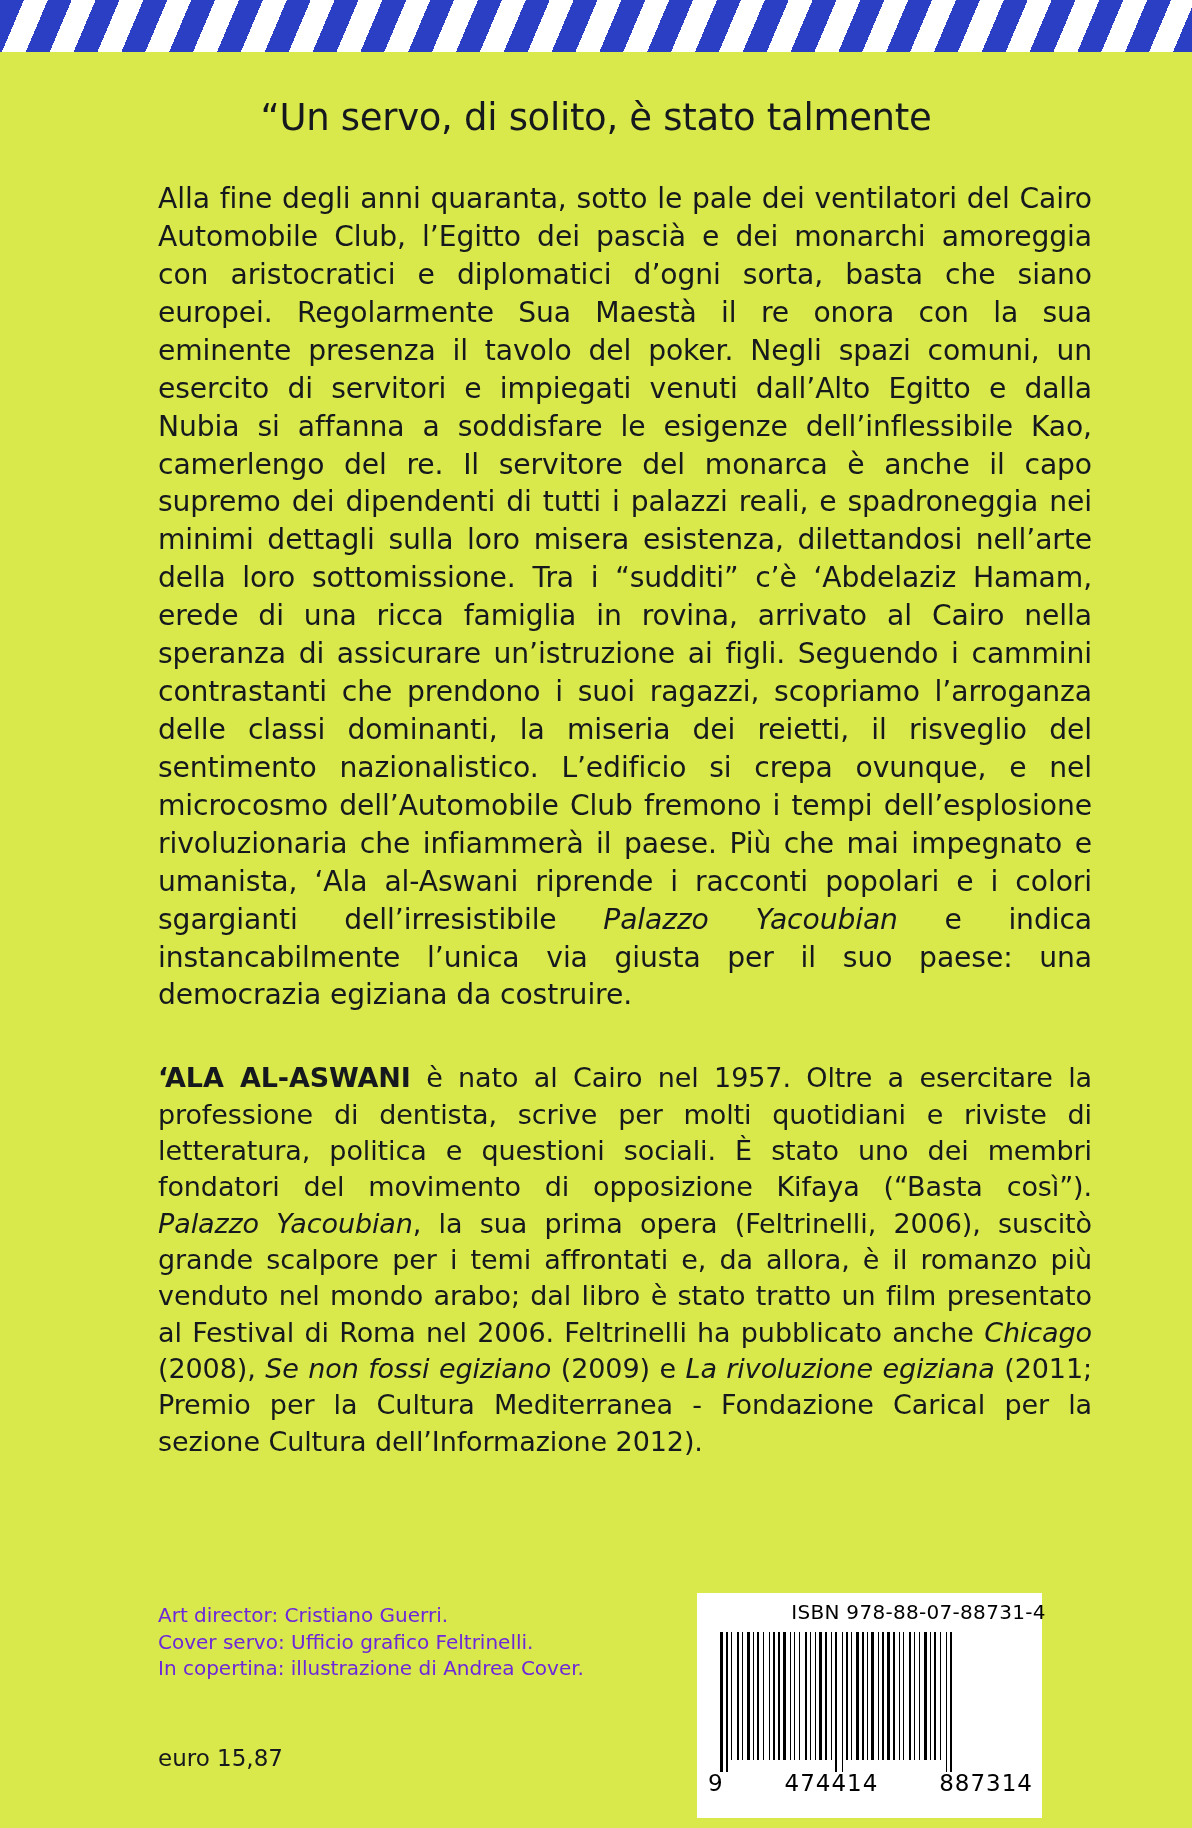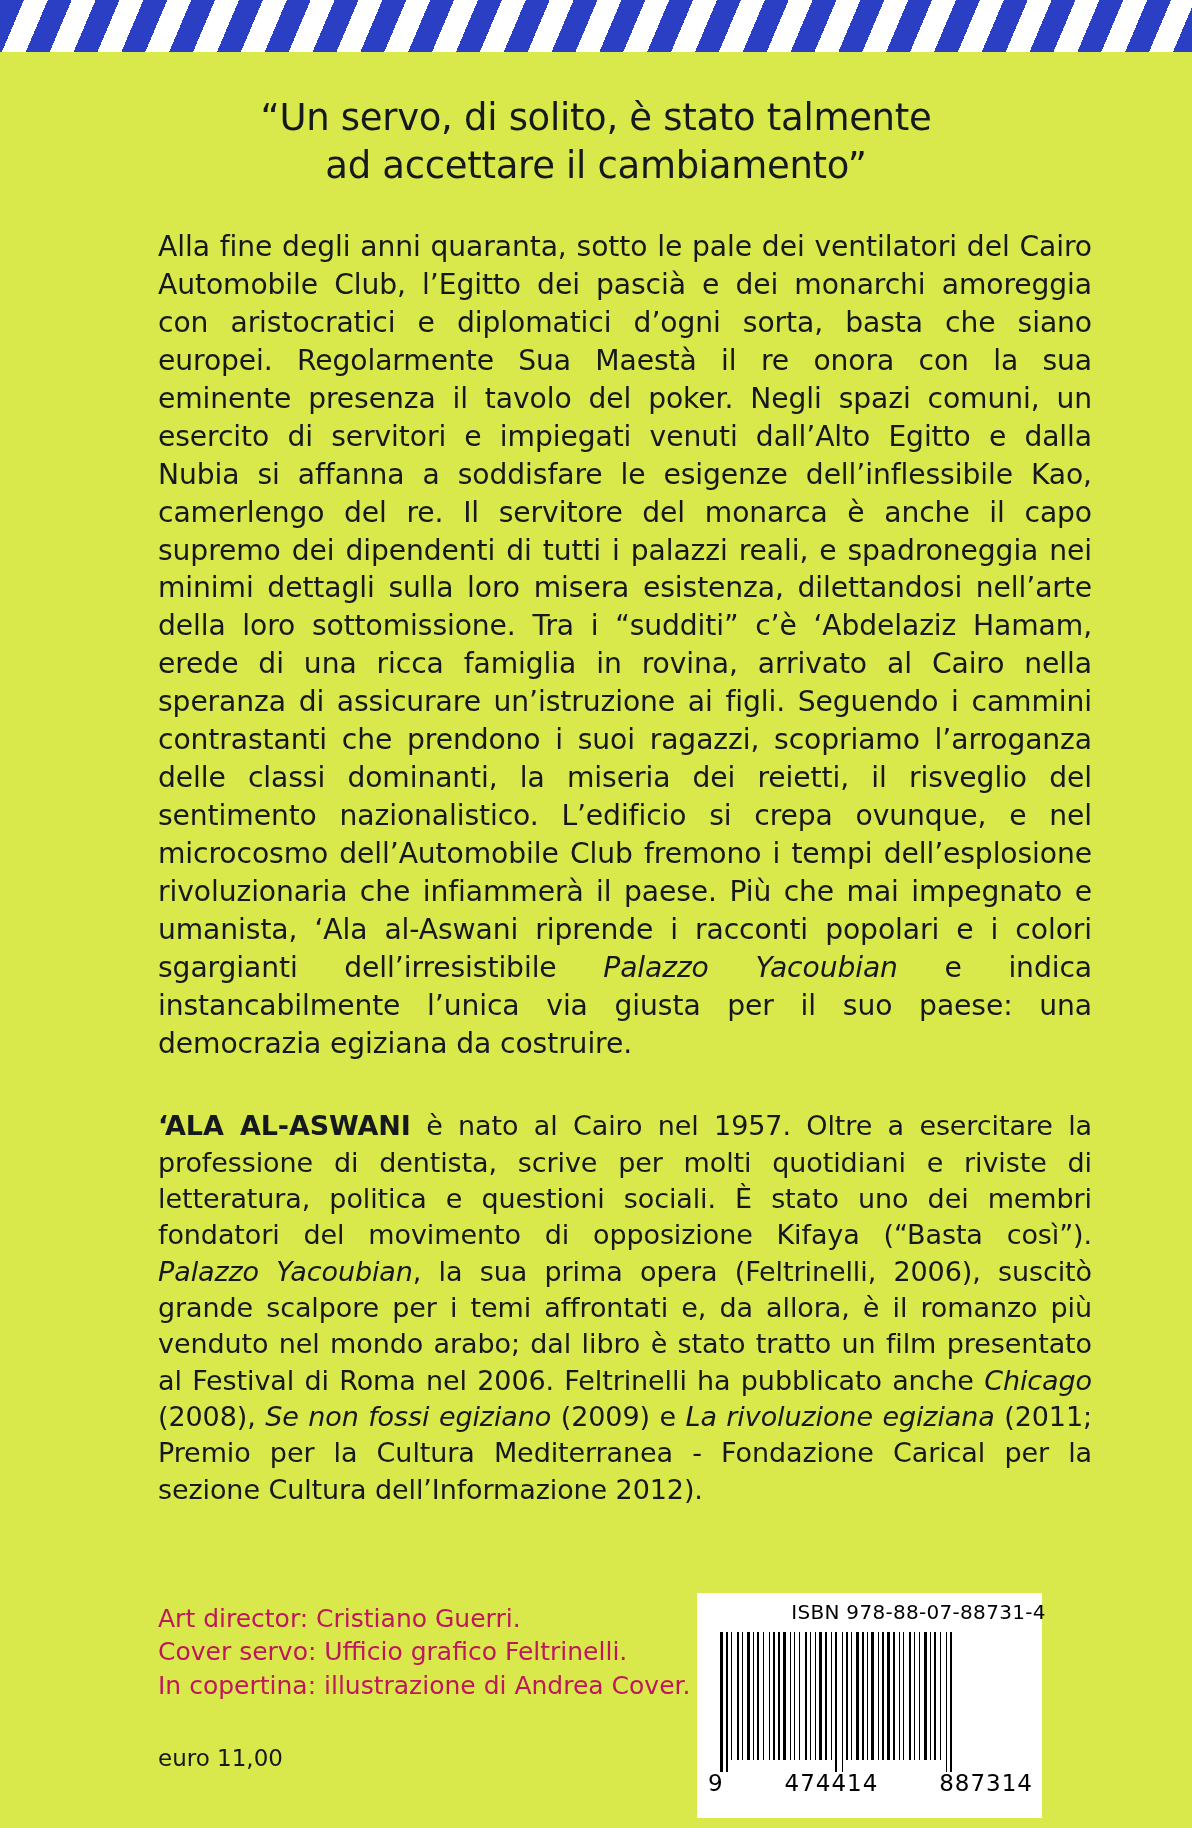--- a/index.html
+++ b/index.html
@@ -79,23 +79,23 @@
     text-align: justify;
     letter-spacing: -0.1px;
   }
   .bio strong { font-weight: bold; }
   .bio em { font-style: italic; }
 
   .credits {
     position: absolute;
     left: 158px;
     top: 1602px;
-    font-size: 25px;
+    font-size: 20px;
     line-height: 1.33;
-    color: #be185d;
+    color: #6d28d9;
   }
   .credits-line { display: block; white-space: nowrap; }
 
   .price {
     position: absolute;
     left: 158px;
     top: 1745px;
     font-size: 23px;
     color: #15181c;
   }
@@ -156,36 +156,35 @@
 <body>
 
 <div class="page">
 
   <div class="top-band"></div>
 
   <div class="content">
 
     <div class="quote">
       <span class="quote-line">“Un servo, di solito, è stato talmente</span>
-      <span class="quote-line">ad accettare il cambiamento”</span>
     </div>
 
     <div class="blurb">Alla fine degli anni quaranta, sotto le pale dei ventilatori del Cairo Automobile Club, l’Egitto dei pascià e dei monarchi amoreggia con aristocratici e diplomatici d’ogni sorta, basta che siano europei. Regolarmente Sua Maestà il re onora con la sua eminente presenza il tavolo del poker. Negli spazi comuni, un esercito di servitori e impiegati venuti dall’Alto Egitto e dalla Nubia si affanna a soddisfare le esigenze dell’inflessibile Kao, camerlengo del re. Il servitore del monarca è anche il capo supremo dei dipendenti di tutti i palazzi reali, e spadroneggia nei minimi dettagli sulla loro misera esistenza, dilettandosi nell’arte della loro sottomissione. Tra i “sudditi” c’è ‘Abdelaziz Hamam, erede di una ricca famiglia in rovina, arrivato al Cairo nella speranza di assicurare un’istruzione ai figli. Seguendo i cammini contrastanti che prendono i suoi ragazzi, scopriamo l’arroganza delle classi dominanti, la miseria dei reietti, il risveglio del sentimento nazionalistico. L’edificio si crepa ovunque, e nel microcosmo dell’Automobile Club fremono i tempi dell’esplosione rivoluzionaria che infiammerà il paese. Più che mai impegnato e umanista, ‘Ala al-Aswani riprende i racconti popolari e i colori sgargianti dell’irresistibile <em>Palazzo Yacoubian</em> e indica instancabilmente l’unica via giusta per il suo paese: una democrazia egiziana da costruire.</div>
 
     <div class="bio"><strong>‘ALA AL-ASWANI</strong> è nato al Cairo nel 1957. Oltre a esercitare la professione di dentista, scrive per molti quotidiani e riviste di letteratura, politica e questioni sociali. È stato uno dei membri fondatori del movimento di opposizione Kifaya (“Basta così”). <em>Palazzo Yacoubian</em>, la sua prima opera (Feltrinelli, 2006), suscitò grande scalpore per i temi affrontati e, da allora, è il romanzo più venduto nel mondo arabo; dal libro è stato tratto un film presentato al Festival di Roma nel 2006. Feltrinelli ha pubblicato anche <em>Chicago</em> (2008), <em>Se non fossi egiziano</em> (2009) e <em>La rivoluzione egiziana</em> (2011; Premio per la Cultura Mediterranea - Fondazione Carical per la sezione Cultura dell’Informazione 2012).</div>
 
   </div>
 
   <div class="credits">
     <span class="credits-line">Art director: Cristiano Guerri.</span>
     <span class="credits-line">Cover servo: Ufficio grafico Feltrinelli.</span>
     <span class="credits-line">In copertina: illustrazione di Andrea Cover.</span>
   </div>
 
-  <div class="price">euro 11,00</div>
+  <div class="price">euro 15,87</div>
 
   <div class="barcode-box">
     <div class="isbn-text">ISBN 978-88-07-88731-4</div>
     <div class="bars">
         <span class="long" style="width: 3px;"></span>
         <span class="long" style="width: 1px; background: transparent;"></span>
         <span class="long" style="width: 2px;"></span>
         <span style="width: 1px; background: transparent;"></span>
         <span style="width: 1px;"></span>
         <span style="width: 3px; background: transparent;"></span>

